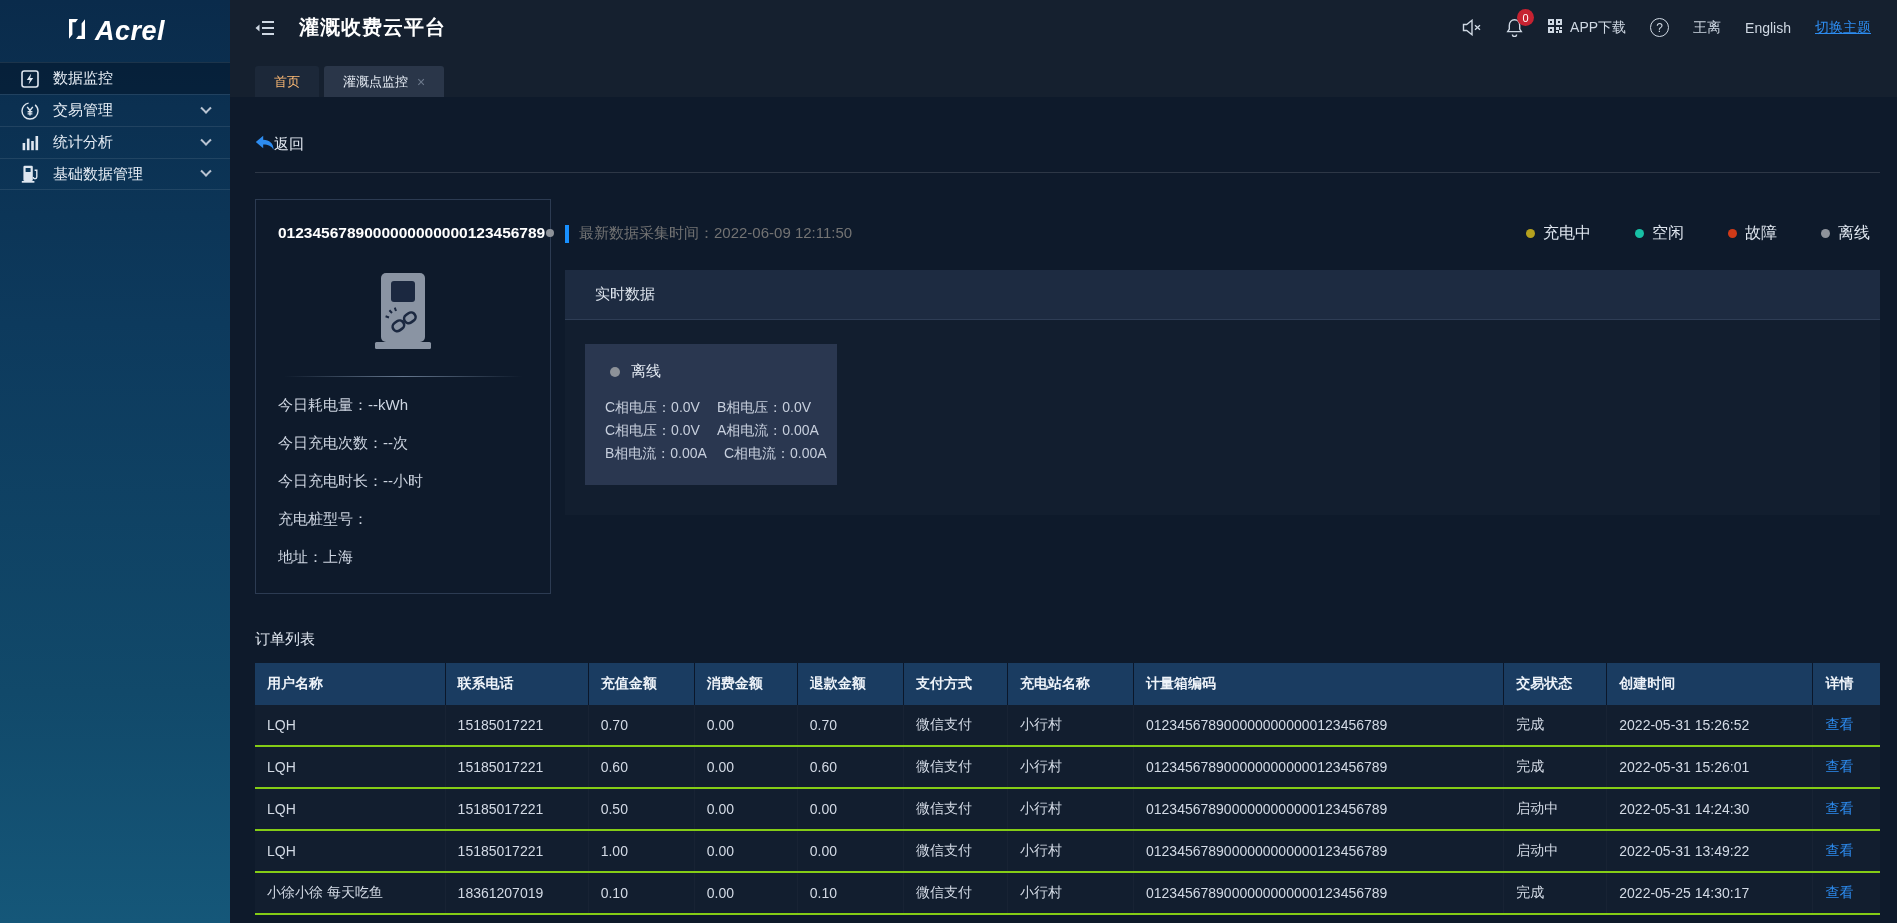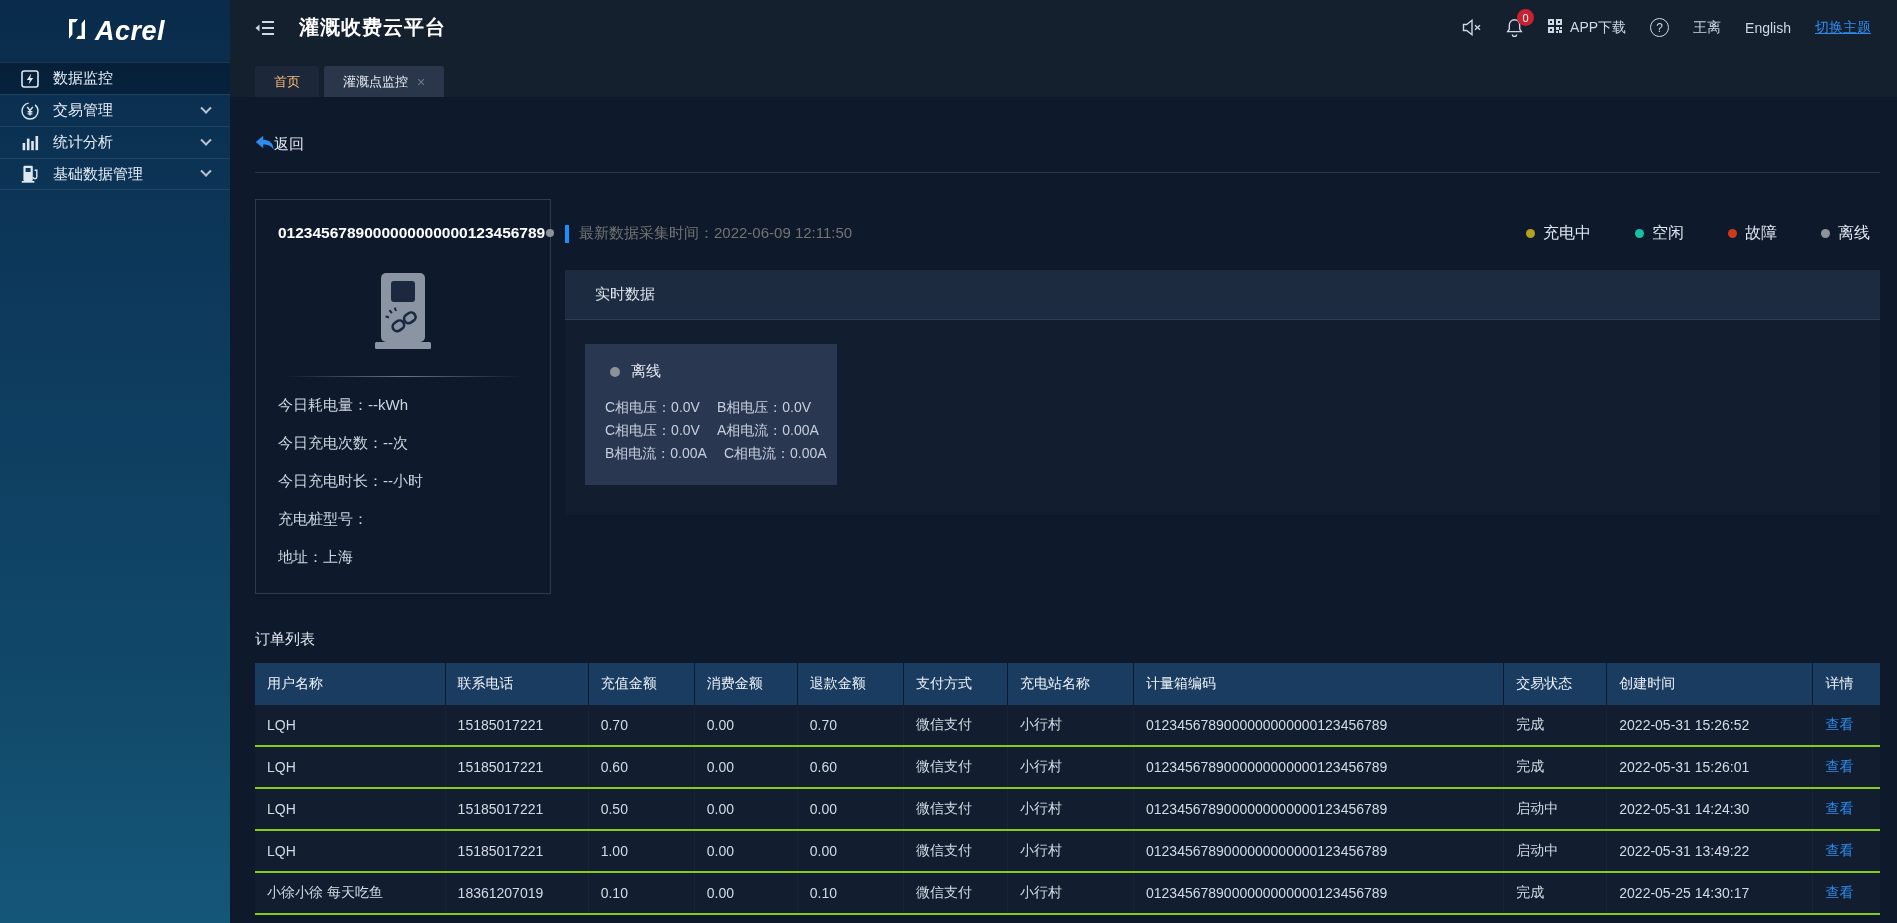--- a/index.html
+++ b/index.html
@@ -75,21 +75,21 @@
   .status-card { width:252px; background:#2a3750; padding:18px 20px 20px; }
   .status-line { display:flex; align-items:center; gap:11px; color:#e4eaf2; font-size:15px; margin-left:5px; }
   .status-dot { width:10px; height:10px; border-radius:50%; }
   .readings { margin-top:15px; color:#c7cfdd; font-size:14px; }
   .readings div { line-height:23px; white-space:nowrap; }
   .readings span:first-child { margin-right:17px; }
 
   .orders { margin-top:36px; }
   .orders-title { color:#dfe6ef; font-size:15px; }
   table { width:100%; border-collapse:collapse; table-layout:fixed; margin-top:14px; }
-  thead th { background:#1a3c61; color:#eef3f9; font-size:14px; font-weight:400; text-align:left;
+  thead th { background:#1a3c61; color:#eef3f9; font-size:14px; font-weight:700; text-align:left;
     padding:12px 12px; border-right:1px solid rgba(10,24,42,.85); white-space:nowrap; overflow:hidden; }
   thead th:last-child { border-right:none; }
   tbody td { background:rgba(255,255,255,.018); color:#d3dae5; font-size:14px; padding:11px 12px;
     border-bottom:2px solid #84cc16; border-right:1px solid rgba(255,255,255,.045);
     white-space:nowrap; overflow:hidden; text-overflow:ellipsis; }
   tbody td:last-child { border-right:none; }
   .link { color:#2d8cf0; cursor:pointer; }
 </style>
 </head>
 <body>

